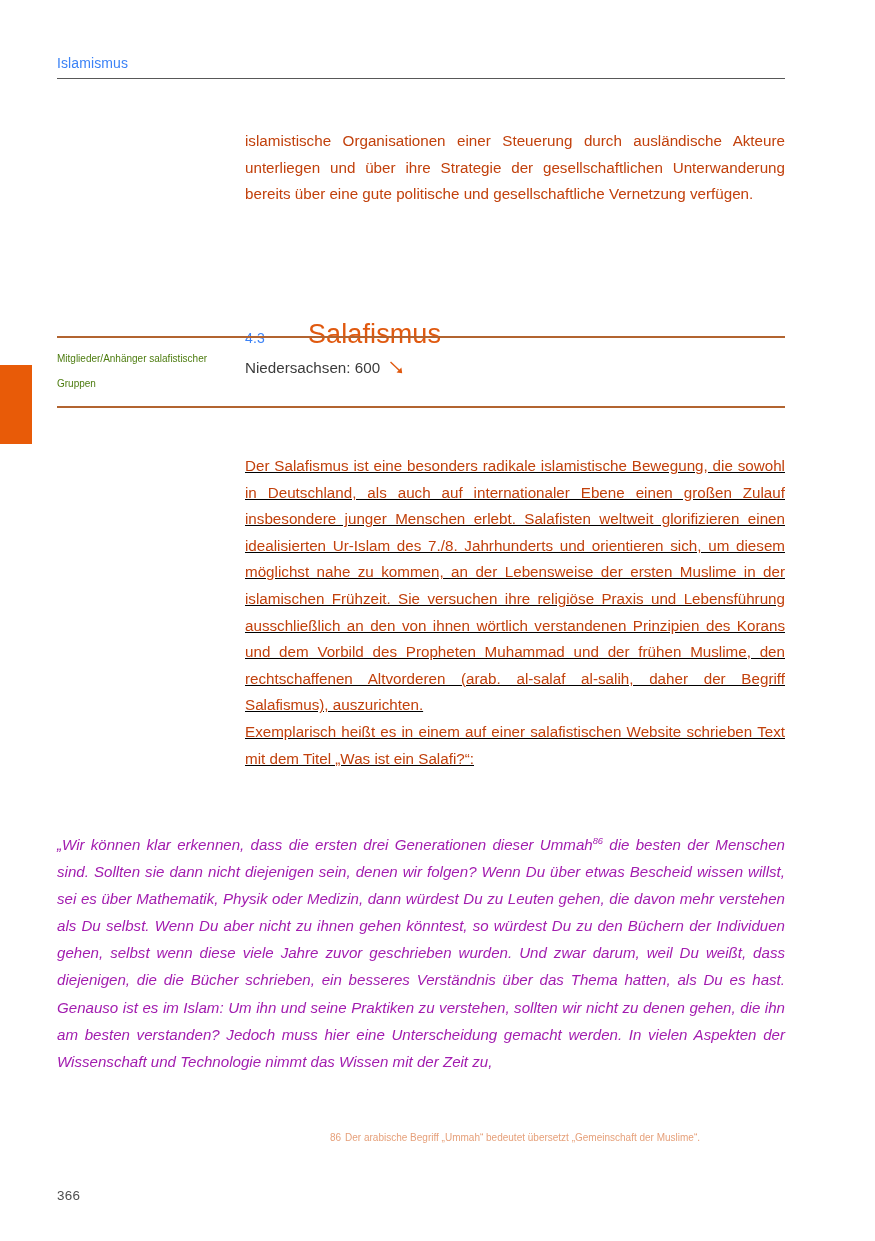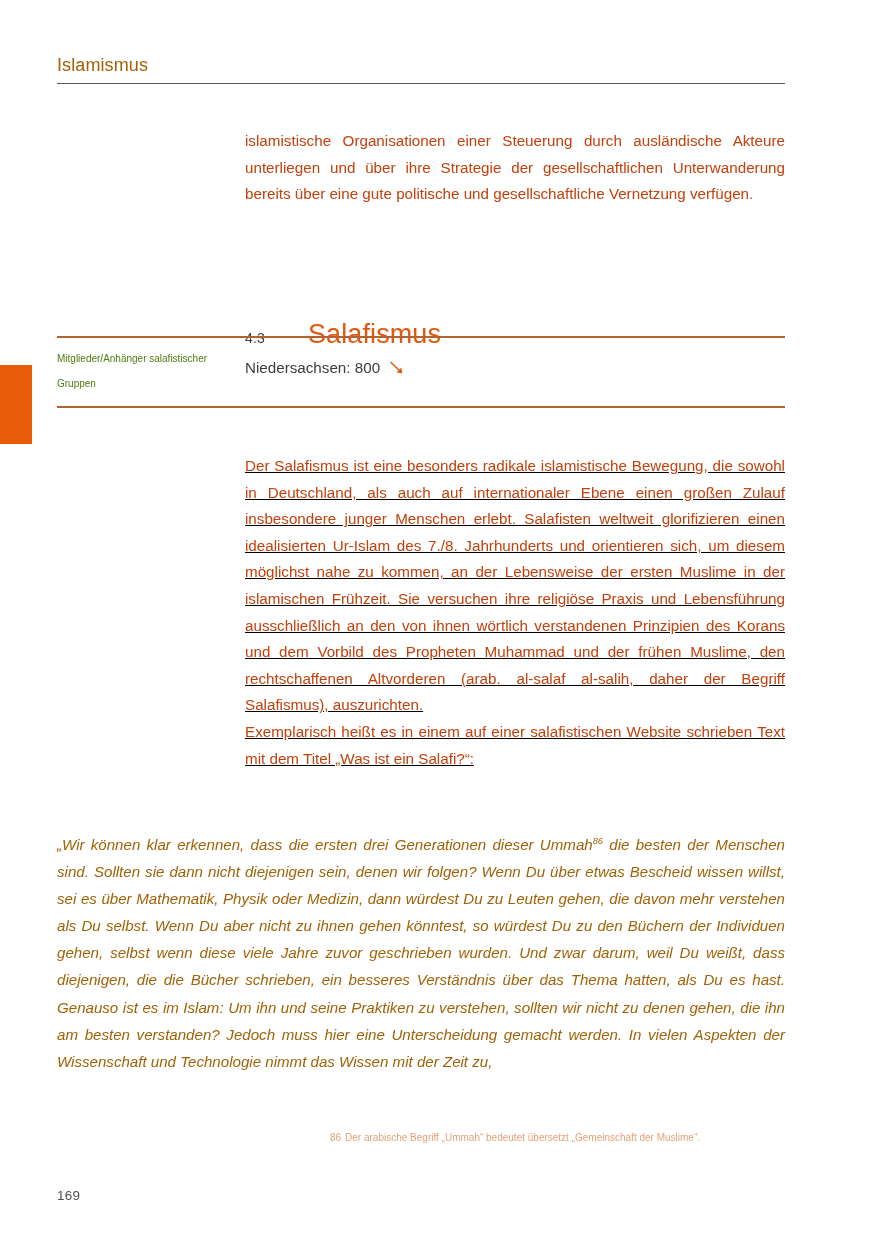--- a/index.html
+++ b/index.html
@@ -30,22 +30,22 @@
   }
 
   
   .running-head {
     position: absolute;
     left: 57px;
     top: 55px;
     width: 728px;
   }
   .running-head .rh-text {
-    font-size: 18px;
-    color: #a16207;
+    font-size: 14px;
+    color: #3b82f6;
     letter-spacing: .1px;
     display: block;
     padding-bottom: 7px;
   }
   .running-head .rh-rule {
     height: 1px;
     background: #585858;
     width: 728px;
   }
 
@@ -72,21 +72,21 @@
   .section-head {
     position: absolute;
     left: 245px;
     top: 277px;
     width: 540px;
     display: flex;
     align-items: baseline;
   }
   .section-head .num {
     font-size: 14px;
-    color: #404040;
+    color: #3b82f6;
     width: 63px;
     flex: 0 0 63px;
     letter-spacing: .2px;
   }
   .section-head .title {
     font-size: 27px;
     color: #E0590F;
     letter-spacing: .1px;
     margin-top: 42px;
   }
@@ -140,21 +140,21 @@
 
   
   .quote {
     position: absolute;
     left: 57px;
     top: 831px;
     width: 728px;
     margin: 0;
     font-size: 15.1px;
     line-height: 27.1px;
-    color: #a16207;
+    color: #a21caf;
     font-style: italic;
     text-align: justify;
     text-justify: inter-word;
     hyphens: none;
   }
   .quote sup {
     font-size: 9.3px;
     font-style: italic;
     vertical-align: super;
     line-height: 0;
@@ -202,21 +202,21 @@
   <div class="section-head">
     <span class="num">4.3</span>
     <span class="title">Salafismus</span>
   </div>
 
   <div class="factbox">
     <div class="rule"></div>
     <div class="inner">
       <div class="label">Mitglieder/Anhänger salafistischer Gruppen</div>
       <div class="value-wrap">
-        <span class="value">Niedersachsen: 800</span>
+        <span class="value">Niedersachsen: 600</span>
         <span class="trend-icon">
           <svg width="15" height="15" viewBox="0 0 15 15" aria-hidden="true">
             <line x1="1.5" y1="2" x2="12" y2="12" stroke="#E0590F" stroke-width="1.4"></line>
             <polygon points="13.2,13.2 7.6,12.4 12.4,7.6" fill="#E0590F"></polygon>
           </svg>
         </span>
       </div>
     </div>
     <div class="rule"></div>
   </div>
@@ -227,15 +227,15 @@
   </div>
 
   <p class="quote">
     <span>„Wir können klar erkennen, dass die ersten drei Generationen dieser Ummah</span><sup>86</sup><span> die besten der Menschen sind. Sollten sie dann nicht diejenigen sein, denen wir folgen? Wenn Du über etwas Bescheid wissen willst, sei es über Mathematik, Physik oder Medizin, dann würdest Du zu Leuten gehen, die davon mehr verstehen als Du selbst. Wenn Du aber nicht zu ihnen gehen könntest, so würdest Du zu den Büchern der Individuen gehen, selbst wenn diese viele Jahre zuvor geschrieben wurden. Und zwar darum, weil Du weißt, dass diejenigen, die die Bücher schrieben, ein besseres Verständnis über das Thema hatten, als Du es hast. Genauso ist es im Islam: Um ihn und seine Praktiken zu verstehen, sollten wir nicht zu denen gehen, die ihn am besten verstanden? Jedoch muss hier eine Unterscheidung gemacht werden. In vielen Aspekten der Wissenschaft und Technologie nimmt das Wissen mit der Zeit zu,</span>
   </p>
 
   <div class="footnote">
     <span class="fn-num">86</span><span>Der arabische Begriff „Ummah“ bedeutet übersetzt „Gemeinschaft der Muslime“.</span>
   </div>
 
-  <div class="page-number">169</div>
+  <div class="page-number">366</div>
 
 </div>
 
 </body></html>

